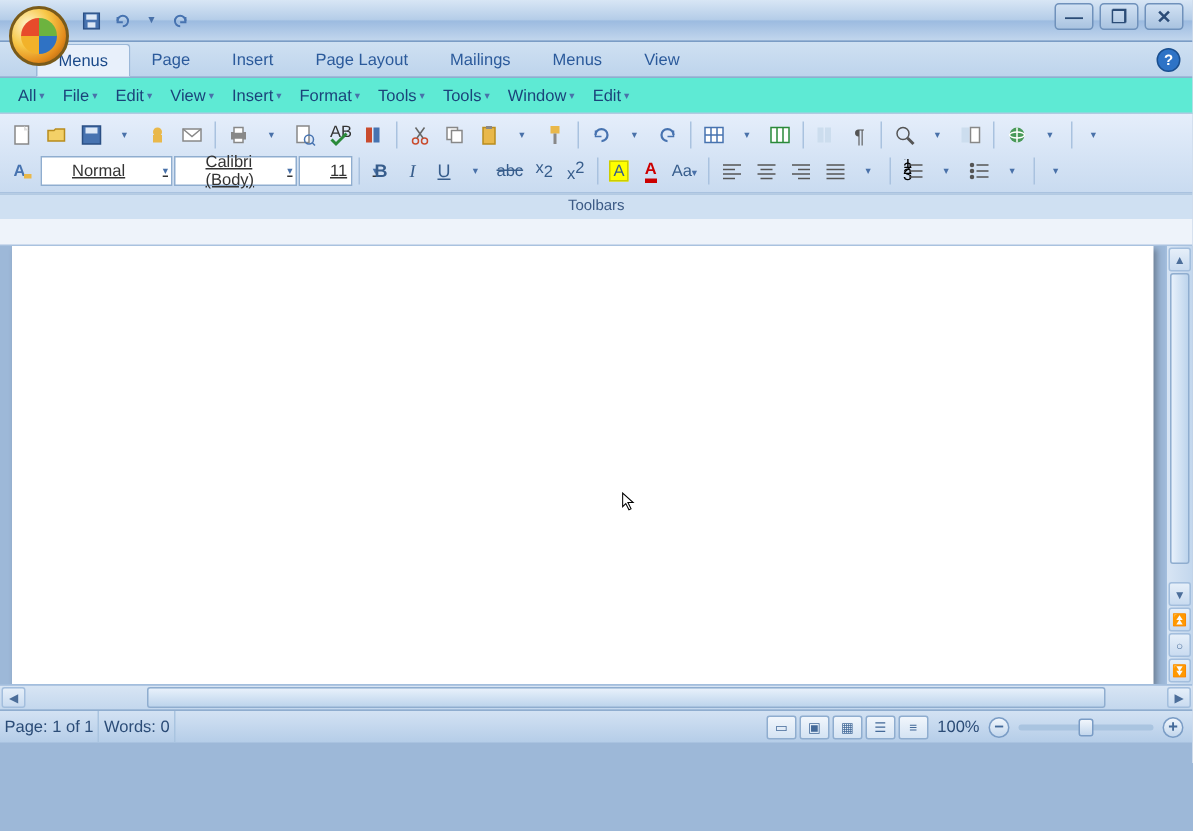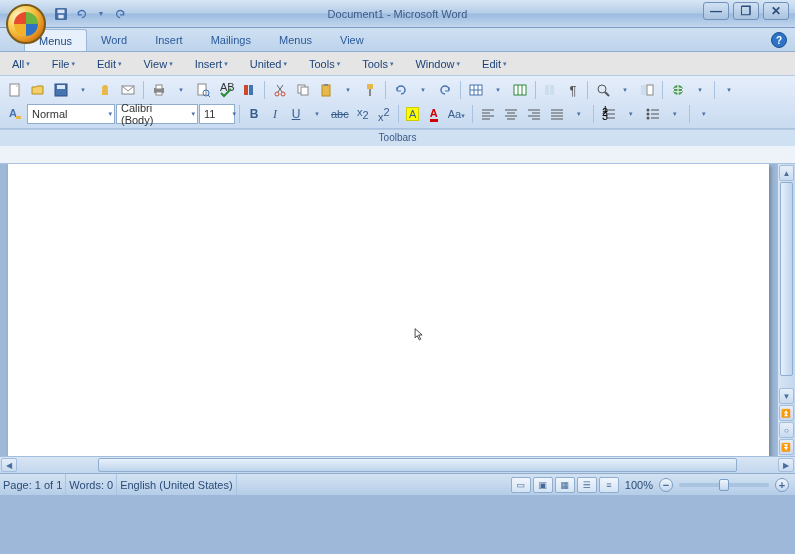--- a/index.html
+++ b/index.html
@@ -16,30 +16,30 @@
 .winctrls { position:absolute; right:6px; top:2px; display:flex; gap:4px; }
 .winctrls .wb { width:26px; height:18px; background: linear-gradient(#d1e1f3,#a9c3e0); border:1px solid #6f91bb; border-radius:3px; display:flex; align-items:center; justify-content:center; color:#2b4c77; font-weight:bold; font-size:12px; }
 
 
 .tabs { height:24px; background: linear-gradient(to bottom, #cfe0f2, #bdd4ec); display:flex; align-items:flex-end; padding-left:24px; border-bottom:1px solid #8fadcf; position:relative; }
 .tab { padding:4px 14px 4px; color:#2b5a9b; cursor:default; height:22px; display:flex; align-items:center; }
 .tab.active { background:#e8f0fb; border:1px solid #9cb8d8; border-bottom:none; border-radius:3px 3px 0 0; color:#1b4a8a; }
 .help-btn { position:absolute; right:8px; top:4px; width:16px; height:16px; border-radius:50%; background:#2e73c6; color:#fff; display:flex; align-items:center; justify-content:center; font-weight:bold; font-size:10px; border:1px solid #1a4f8f;}
 
 
-.menubar { height:24px; background:#e5e5e5; border-bottom:1px solid #b3cae2; display:flex; align-items:center; padding-left:6px; gap:10px; }
+.menubar { height:24px; background:#5eead4; border-bottom:1px solid #b3cae2; display:flex; align-items:center; padding-left:6px; gap:0; }
 .menu-item { padding:3px 6px; color:#1b437a; display:flex; align-items:center; gap:2px; }
 .dd { font-size:7px; color:#4971a9; }
 
 
 .toolbar { background: linear-gradient(to bottom, #e5eefb, #c9dbf0); border-bottom:1px solid #a9c2df; padding:2px 4px; }
 .tb-row { display:flex; align-items:center; gap:1px; height:24px; }
 .tb-btn { min-width:20px; height:20px; display:flex; align-items:center; justify-content:center; padding:0 2px; border:1px solid transparent; border-radius:2px; color:#375d8c; position:relative; }
 .sep { width:1px; height:18px; background:#a9c2df; margin:0 3px; }
-.combo { height:20px; background:#fff; border:1px solid #8fadcf; display:flex; align-items:center; padding:0 2px 0 4px; gap:17px; color:#333; }
+.combo { height:20px; background:#fff; border:1px solid #8fadcf; display:flex; align-items:center; padding:0 2px 0 20px; gap:17px; color:#333;text-decoration:underline; }
 .combo .cd { font-size:7px; color:#4971a9; }
 
 .toolbar-label { text-align:center; color:#3c5a85; padding:2px 14px 3px; background:#cfe0f2; border-top:1px solid #b3cae2; font-size:10px; }
 
 
 .ruler { height:18px; background:#eef3fa; border-bottom:1px solid #a9c2df; position:relative; }
 
 
 .docarea { position:relative; background:#9db8d8; height:292px; display:flex; }
 .page-wrap { flex:1; overflow:hidden; position:relative; background:#9db8d8; padding:0 8px; }
@@ -98,32 +98,32 @@
     <div class="qi">
         <span class="dd">▼</span>
       </div>
     <div class="qi">
         <svg viewBox="0 0 16 16">
           <path d="M11 8 A4 4 0 1 0 7 12" fill="none" stroke="#4773b0" stroke-width="1.5"></path>
           <path d="M11 5 L11 9 L7 9" fill="none" stroke="#4773b0" stroke-width="1.5"></path>
         </svg>
       </div>
   </div>
-  <div class="title">Document1 - Microsoft Word</div>
   <div class="winctrls">
     <div class="wb">—</div>
     <div class="wb">❐</div>
     <div class="wb">✕</div>
   </div>
 </div>
 
 <div class="tabs">
   <div class="tab active">Menus</div>
-  <div class="tab">Word</div>
+  <div class="tab">Page</div>
   <div class="tab">Insert</div>
+  <div class="tab">Page Layout</div>
   <div class="tab">Mailings</div>
   <div class="tab">Menus</div>
   <div class="tab">View</div>
   <div class="help-btn">?</div>
 </div>
 
 <div class="menubar">
   <div class="menu-item">
       <span>All</span>
       <span class="dd">▾</span>
@@ -138,21 +138,21 @@
     </div>
   <div class="menu-item">
       <span>View</span>
       <span class="dd">▾</span>
     </div>
   <div class="menu-item">
       <span>Insert</span>
       <span class="dd">▾</span>
     </div>
   <div class="menu-item">
-      <span>United</span>
+      <span>Format</span>
       <span class="dd">▾</span>
     </div>
   <div class="menu-item">
       <span>Tools</span>
       <span class="dd">▾</span>
     </div>
   <div class="menu-item">
       <span>Tools</span>
       <span class="dd">▾</span>
     </div>
@@ -482,21 +482,20 @@
   <div class="sb-btn">◀</div>
   <div class="htrack">
       <div class="hthumb"></div>
     </div>
   <div class="sb-btn">▶</div>
 </div>
 
 <div class="status">
   <div class="cell">Page: 1 of 1</div>
   <div class="cell">Words: 0</div>
-  <div class="cell">English (United States)</div>
   <div class="right">
     <div class="view-btn">▭</div>
     <div class="view-btn">▣</div>
     <div class="view-btn">▦</div>
     <div class="view-btn">☰</div>
     <div class="view-btn">≡</div>
     <span style="margin:4px 4px">100%</span>
     <div class="zb">−</div>
     <div class="zoom-slider">
         <div class="zt"></div>

